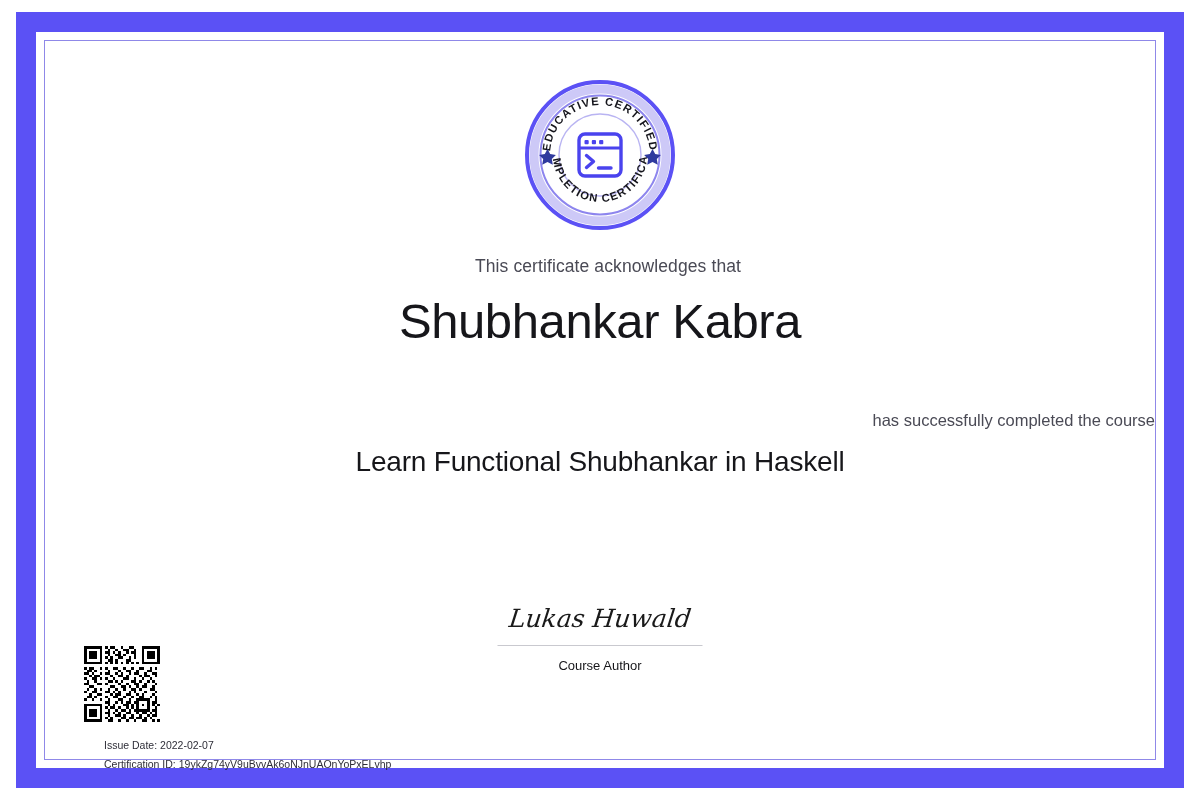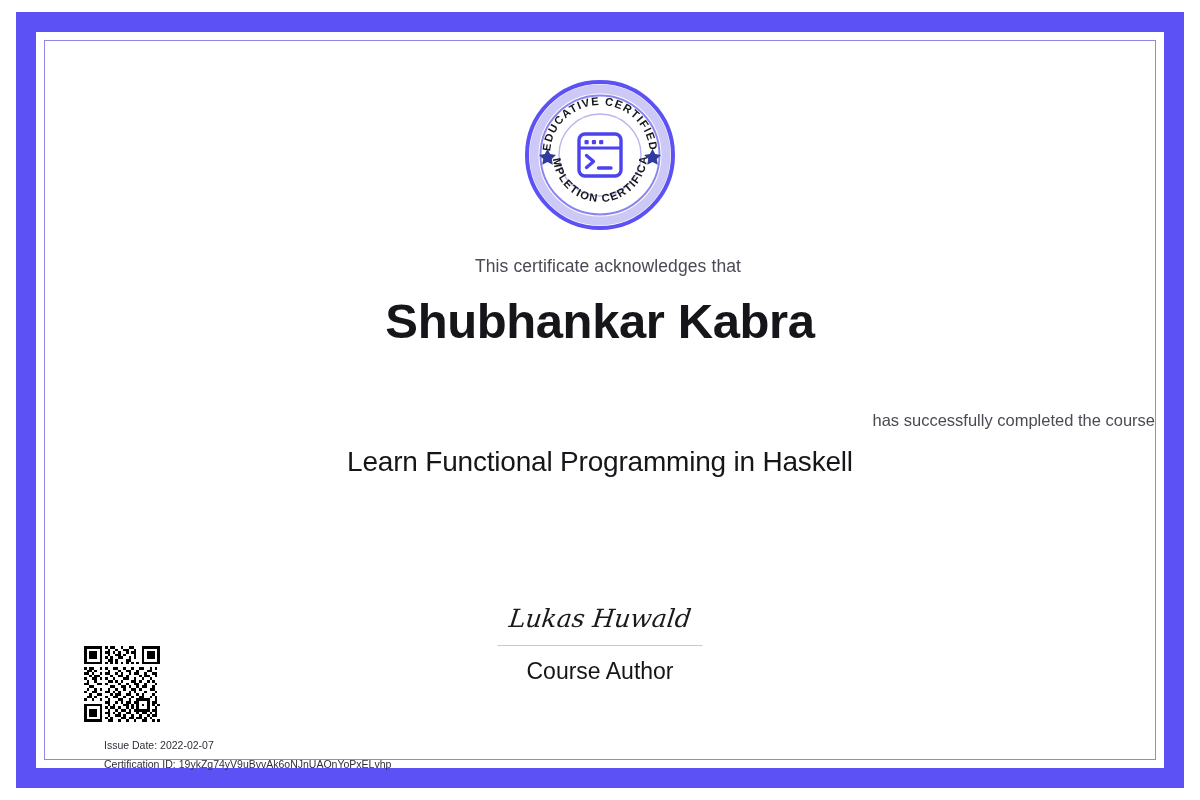--- a/index.html
+++ b/index.html
@@ -69,21 +69,21 @@
     color: #4a4a55;
     letter-spacing: 0.1px;
   }
   .recipient-name {
     position: absolute;
     left: 0;
     right: 0;
     top: 252px;
     text-align: center;
     font-size: 49px;
-    font-weight: bold;
+    font-weight: normal;
     color: #16161a;
     letter-spacing: -0.4px;
   }
   .completed-line {
     position: absolute;
     left: 0;
     right: 0;
     top: 370px;
     text-align: right;
     font-size: 16.5px;
@@ -119,21 +119,21 @@
     transform: skewX(-7deg);
   }
   .signature-rule {
     margin-top: 6px;
     height: 1px;
     background: #c9c9cf;
     width: 100%;
   }
   .signature-role {
     margin-top: 12px;
-    font-size: 23px;
+    font-size: 13px;
     color: #16161a;
   }
 
   
   .qr-code {
     position: absolute;
     left: 39px;
     top: 605px;
     width: 76px;
     height: 76px;
@@ -204,21 +204,21 @@
           </svg>
         </div>
       </div>
 
       <div class="ack-line">This certificate acknowledges that</div>
 
       <div class="recipient-name">Shubhankar Kabra</div>
 
       <div class="completed-line">has successfully completed the course</div>
 
-      <div class="course-title">Learn Functional Programming in Haskell</div>
+      <div class="course-title">Learn Functional Shubhankar in Haskell</div>
 
       <div class="signature-block">
         <div class="signature-name">Lukas Huwald</div>
         <div class="signature-rule"></div>
         <div class="signature-role">Course Author</div>
       </div>
 
       <div class="qr-code">
         <svg width="76" height="76" viewBox="0 0 29 29" xmlns="http://www.w3.org/2000/svg" shape-rendering="crispEdges">
           <rect width="29" height="29" fill="#ffffff"></rect>

